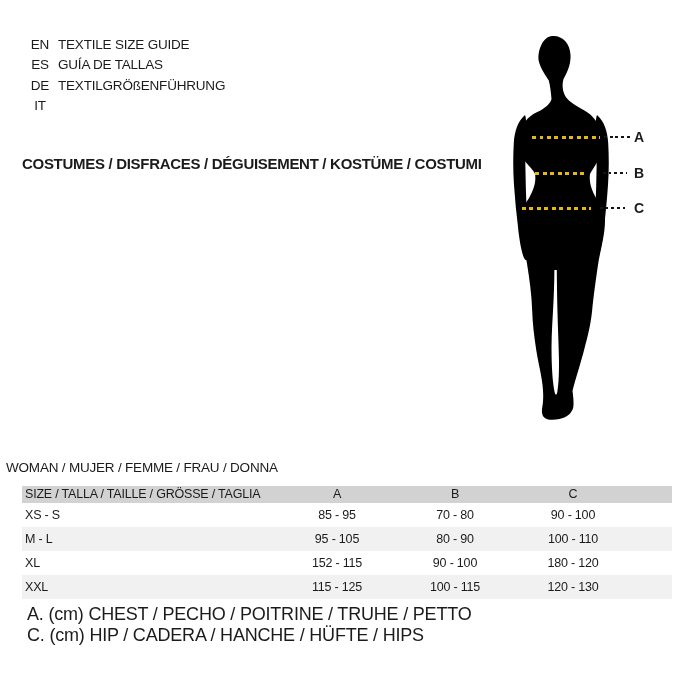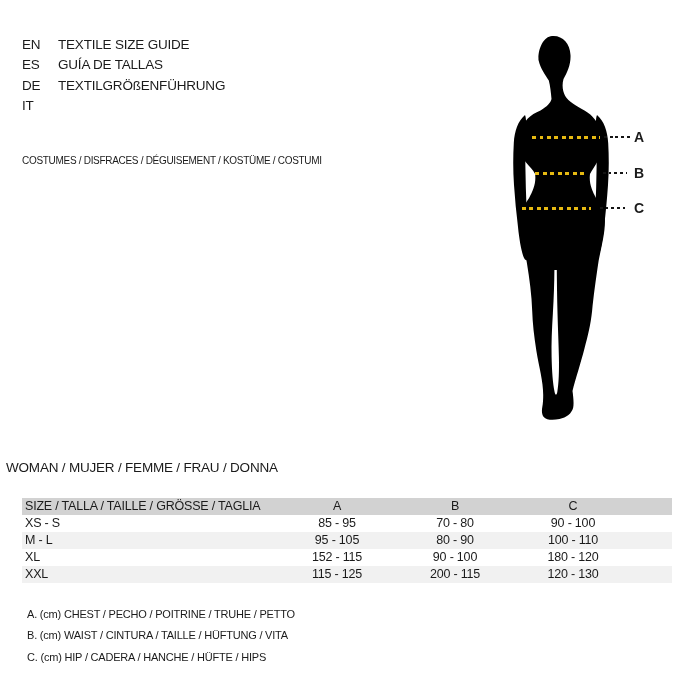--- a/index.html
+++ b/index.html
@@ -12,24 +12,24 @@
   *{margin:0;padding:0;box-sizing:border-box;}
   html,body{background:#fff;}
   .page{
     position:relative;width:700px;height:700px;background:#ffffff;overflow:hidden;
     font-family:"Liberation Sans","DejaVu Sans",sans-serif;color:var(--text);
     letter-spacing:-0.2px;
   }
   
   .lang-list{position:absolute;left:22px;top:35px;font-size:13.5px;line-height:20.4px;}
   .lang-row{display:flex;}
-  .lang-code{width:36px;flex:0 0 36px;}
+  .lang-code{width:36px;flex:0 0 36px;text-align:center;}
   
   .category-title{
-    position:absolute;left:22px;top:155px;font-size:10px;font-weight:normal;
+    position:absolute;left:22px;top:155px;font-size:15px;font-weight:bold;
     letter-spacing:-0.3px;white-space:nowrap;
   }
   
   .figure-wrap{position:absolute;left:505px;top:33px;width:115px;height:388px;}
   .figure-wrap svg{display:block;width:115px;height:388px;}
   .dash-yellow{position:absolute;height:3px;
     background:repeating-linear-gradient(90deg,var(--accent-yellow) 0 4px,transparent 4px 7.5px);}
   .dash-black{position:absolute;height:2.4px;
     background:repeating-linear-gradient(90deg,#141414 0 2.8px,transparent 2.8px 5.7px);}
   .measure-label{position:absolute;font-size:14px;font-weight:bold;line-height:14px;}
@@ -39,29 +39,29 @@
   .line-b-yellow{left:535px;top:171.5px;width:51px;}
   .line-b-black{left:603px;top:172px;width:24px;}
   .label-b{left:634px;top:166px;}
   .line-c-yellow{left:522px;top:206.5px;width:69px;}
   .line-c-black{left:600px;top:207px;width:25px;}
   .label-c{left:634px;top:201px;}
   
   .group-title{position:absolute;left:6px;top:460px;font-size:13.5px;white-space:nowrap;}
   
   .size-table{position:absolute;left:22px;top:486px;width:650px;border-collapse:collapse;
-    font-size:12.5px;table-layout:fixed;margin-top:12px;}
+    font-size:12.5px;table-layout:fixed;}
   .size-table th,.size-table td{font-weight:normal;padding:0;height:17px;line-height:17px;
     text-align:center;white-space:nowrap;overflow:hidden;}
   .size-table thead th{background:var(--table-header-bg);}
   .size-table th:first-child,.size-table td:first-child{text-align:left;padding-left:3px;}
-  .size-table tbody tr{height:17px;}
+  .size-table tbody tr{height:24px;}
   .size-table tbody tr:nth-child(even){background:var(--table-alt-row-bg);}
   
-  .legend{position:absolute;left:27px;top:604px;font-size:11px;line-height:21.3px;}
+  .legend{position:absolute;left:27px;top:604px;font-size:18px;line-height:21.3px;}
 </style>
 </head>
 <body>
 
 <div class="page">
 
   <div class="lang-list">
     <div class="lang-row">
       <span class="lang-code">EN</span>
       <span class="lang-title">TEXTILE SIZE GUIDE</span>
@@ -205,26 +205,25 @@
       <tr>
         <td>XL</td>
         <td>152 - 115</td>
         <td>90 - 100</td>
         <td>180 - 120</td>
         <td></td>
       </tr>
       <tr>
         <td>XXL</td>
         <td>115 - 125</td>
-        <td>200 - 115</td>
+        <td>100 - 115</td>
         <td>120 - 130</td>
         <td></td>
       </tr>
     </tbody>
   </table>
 
   <div class="legend">
     <p>A. (cm) CHEST / PECHO / POITRINE / TRUHE / PETTO</p>
-    <p>B. (cm) WAIST / CINTURA / TAILLE / HÜFTUNG / VITA</p>
     <p>C. (cm) HIP / CADERA / HANCHE / HÜFTE / HIPS</p>
   </div>
 
 </div>
 
 </body></html>

